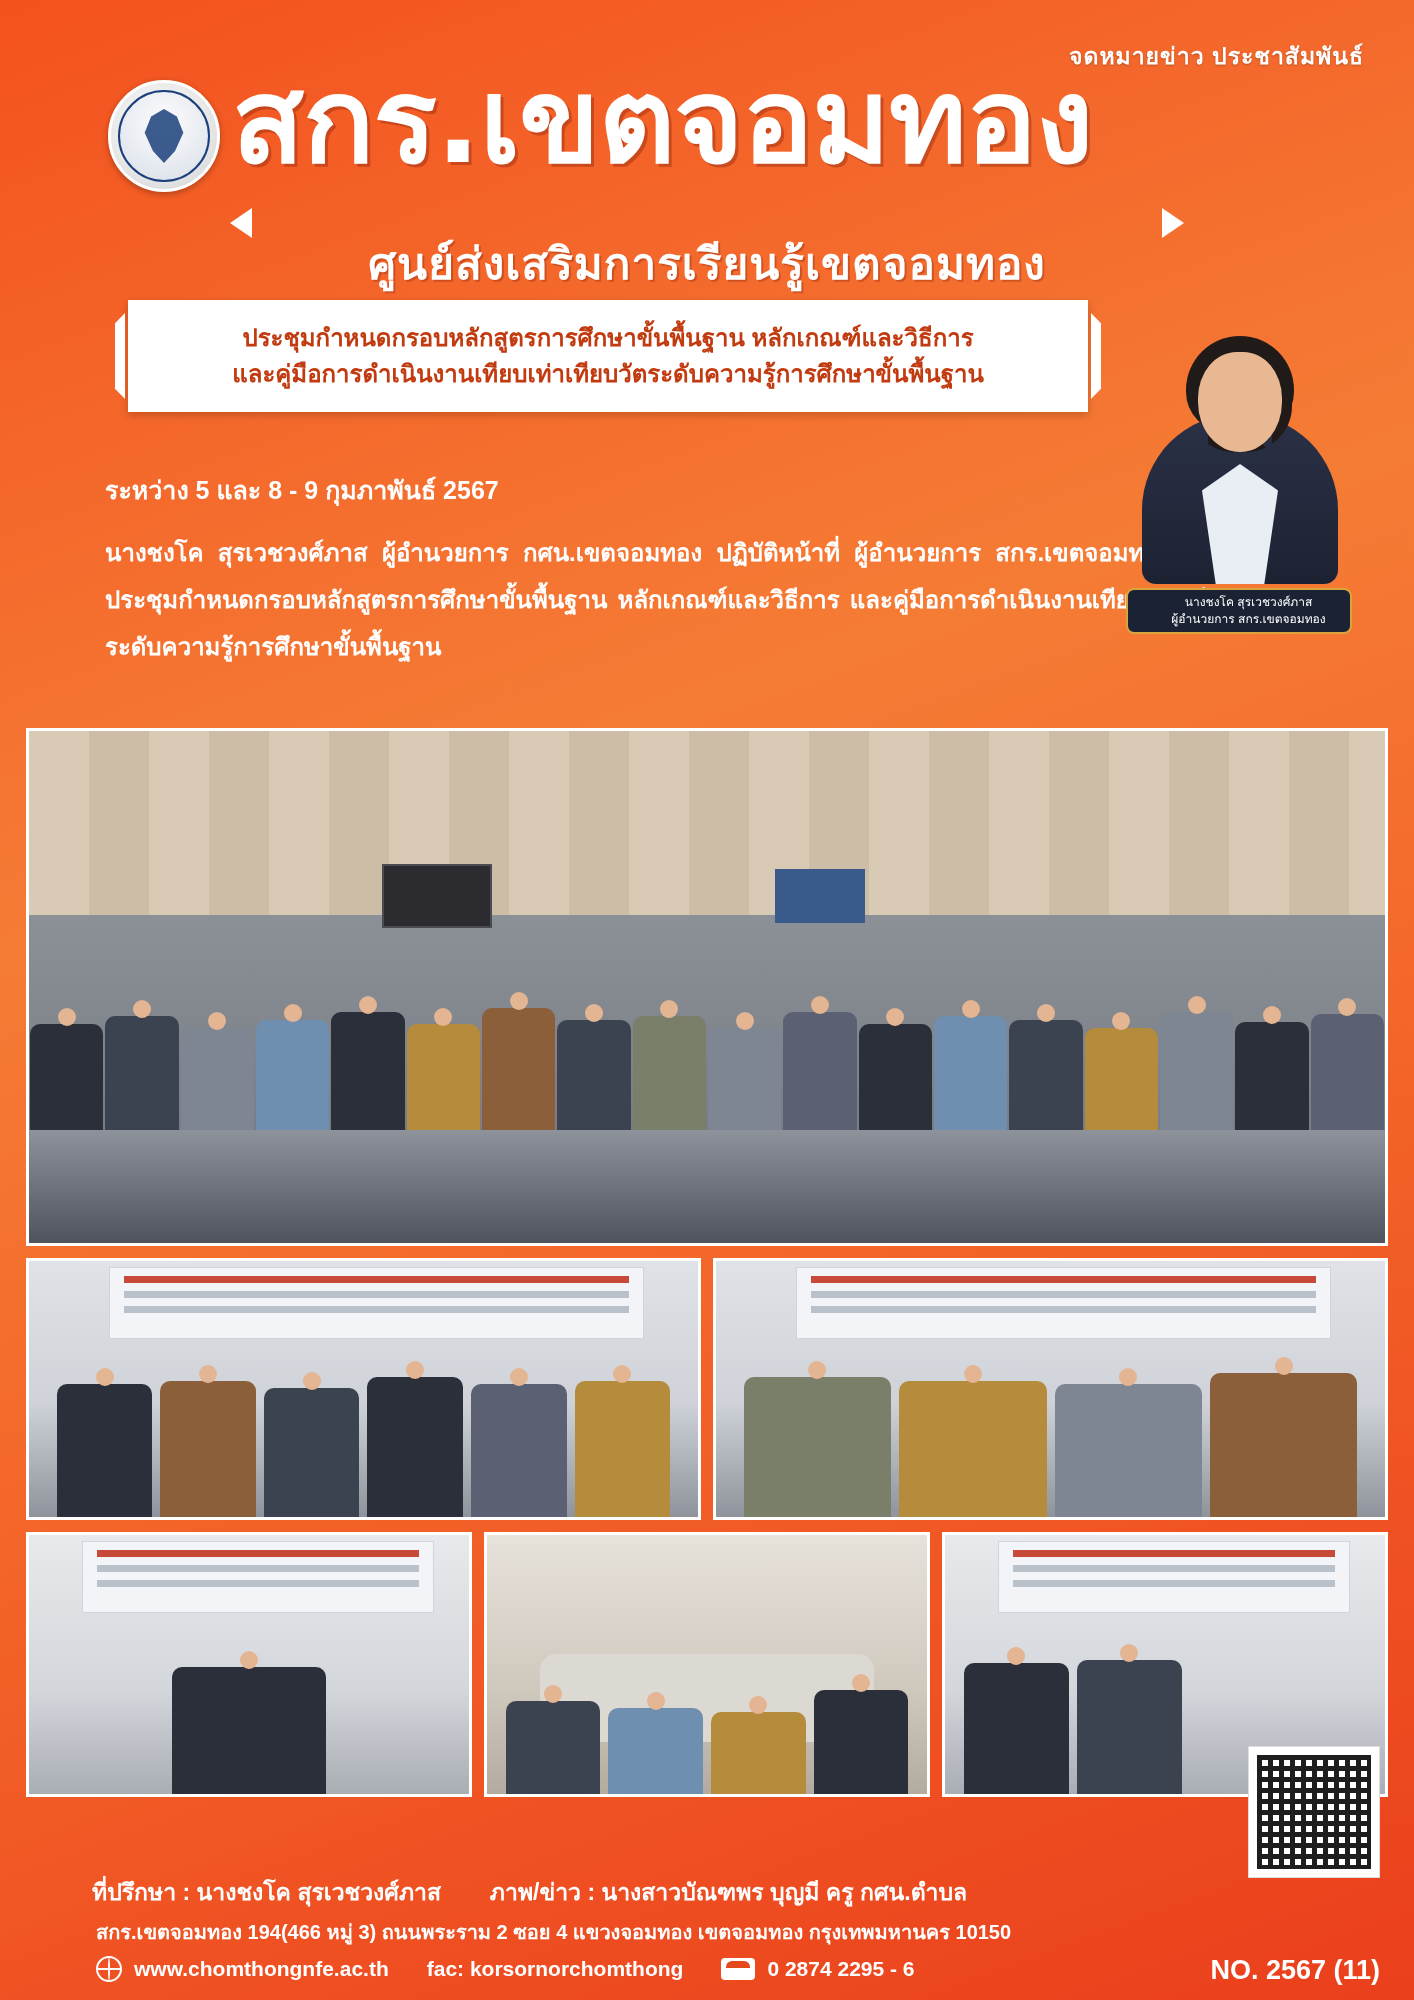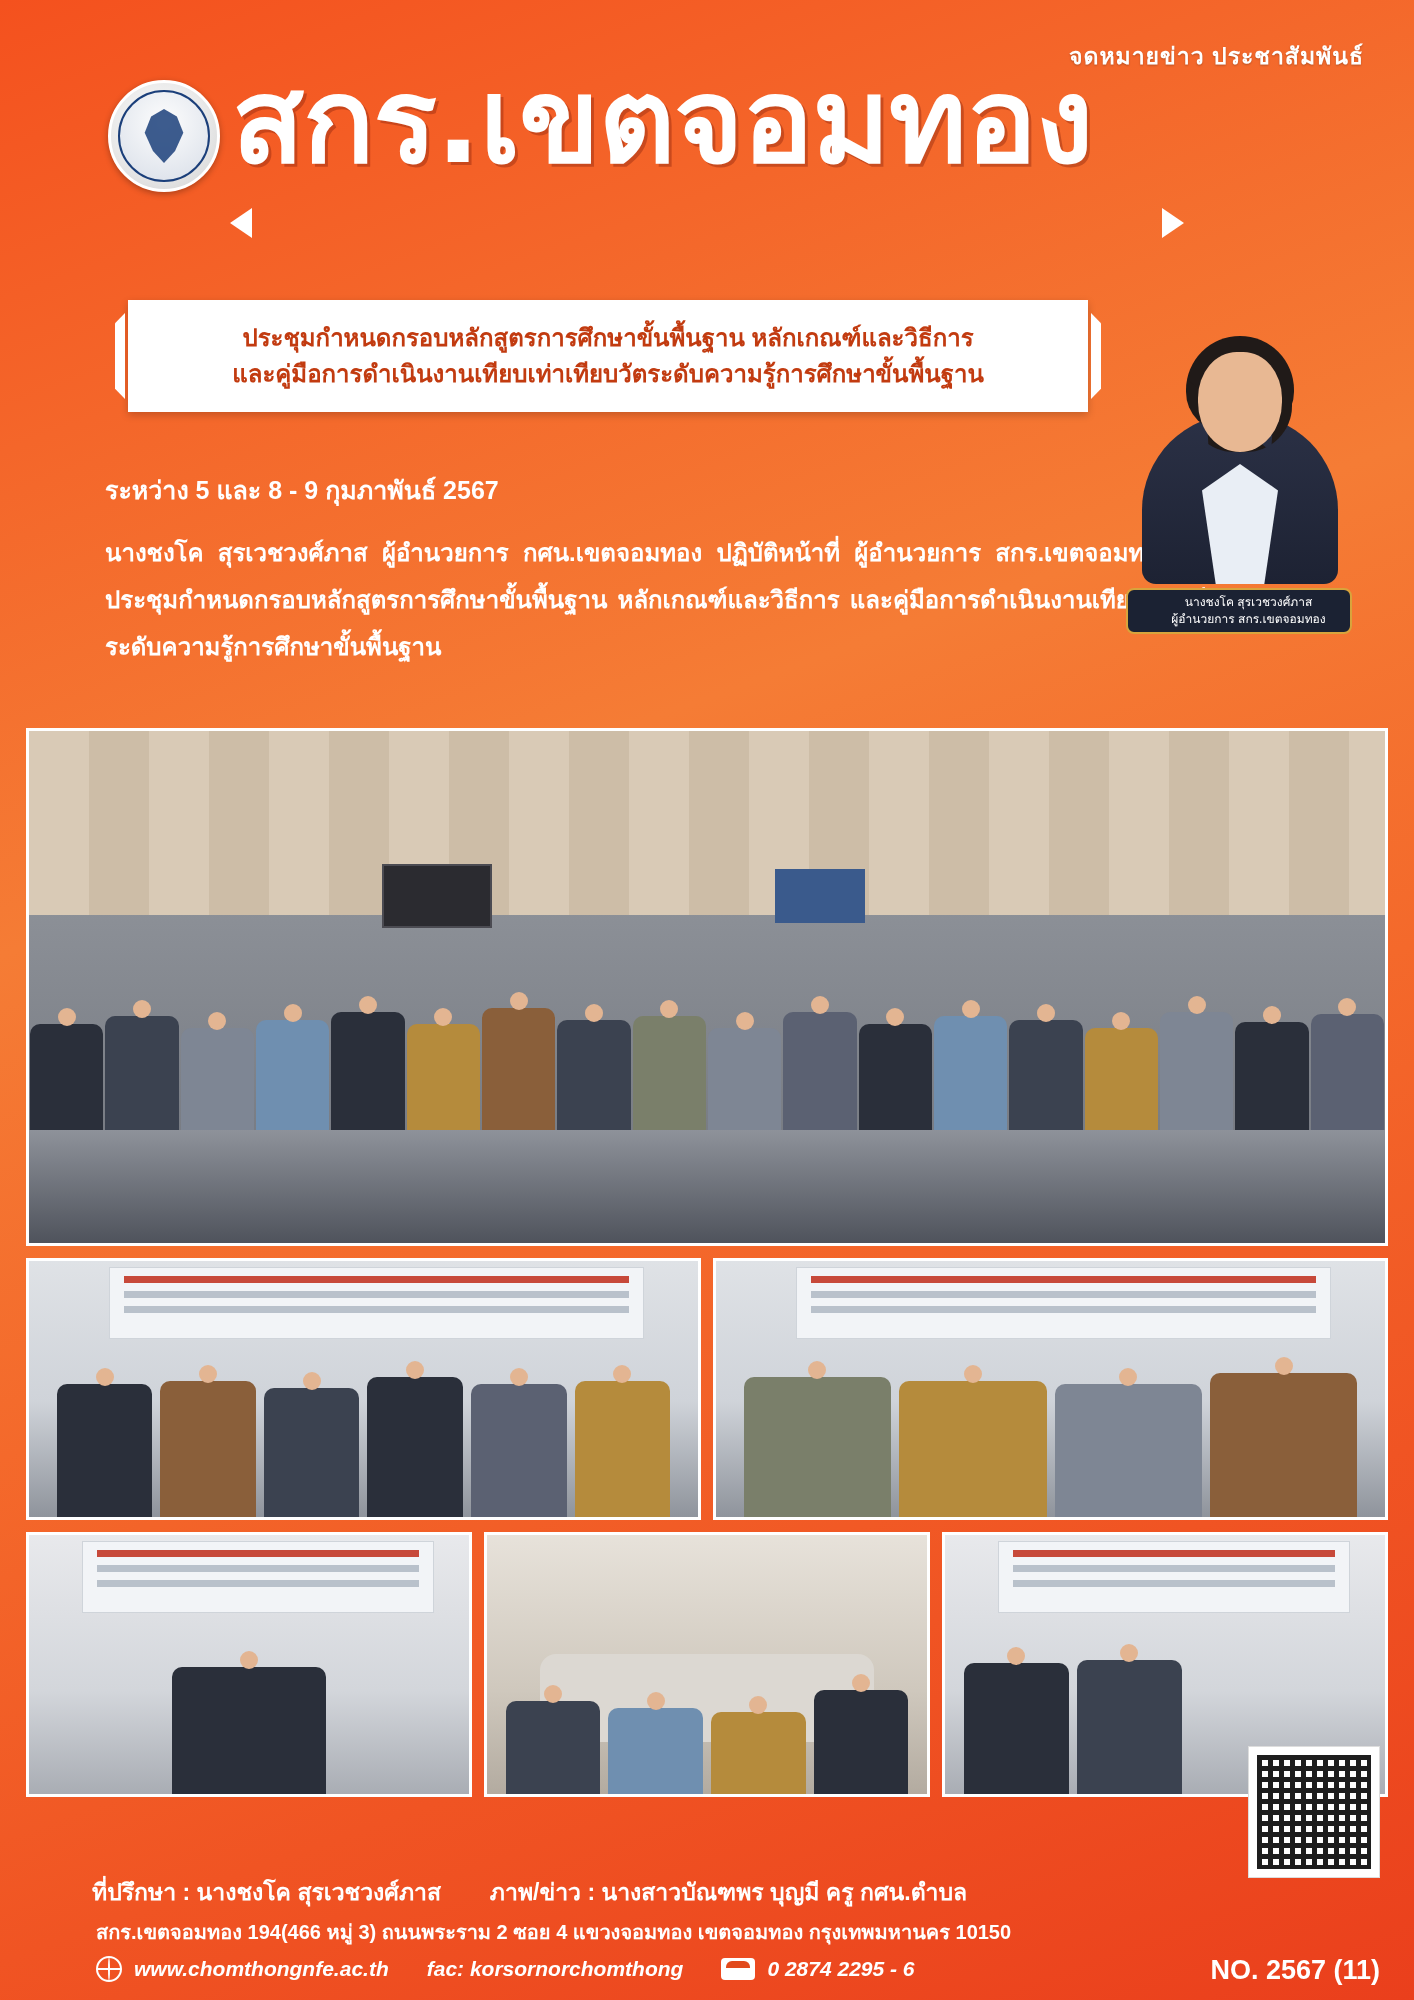--- a/index.html
+++ b/index.html
@@ -257,21 +257,21 @@
     font-size: 23px; font-weight: bold;
   }
   .f-line1 .gap { display: inline-block; width: 36px; }
   .f-line2 {
     position: absolute; top: 48px; left: 96px;
     font-size: 20px; font-weight: bold;
   }
   .f-line3 {
     position: absolute; top: 88px; left: 96px;
     font-size: 21px; font-weight: bold;
-    display: flex; align-items: center; gap: 12px; font-style: italic;
+    display: flex; align-items: center; gap: 12px;
   }
   .globe {
     width: 26px; height: 26px; border-radius: 50%;
     border: 2px solid #ffffff; position: relative; display: inline-block;
   }
   .globe::before { content:""; position:absolute; top: 10px; left: -1px; width: 24px; height: 2px; background:#fff; }
   .globe::after { content:""; position:absolute; top: -1px; left: 10px; width: 2px; height: 24px; background:#fff; border-radius: 50%; box-shadow: none; }
   .phone-icon {
     width: 34px; height: 22px; border-radius: 4px;
     background: #ffffff; position: relative; display: inline-block;
@@ -295,20 +295,21 @@
   <div class="logo">
     <div class="ring">
       <div class="emblem"></div>
     </div>
   </div>
 
   <div class="masthead">สกร.เขตจอมทอง</div>
 
   <div class="arrow-l"></div>
   <div class="arrow-r"></div>
+  <div class="subhead">ศูนย์ส่งเสริมการเรียนรู้เขตจอมทอง</div>
 
   <div class="plaque">
     <div class="l1">ประชุมกำหนดกรอบหลักสูตรการศึกษาขั้นพื้นฐาน หลักเกณฑ์และวิธีการ</div>
     <div class="l2">และคู่มือการดำเนินงานเทียบเท่าเทียบวัตระดับความรู้การศึกษาขั้นพื้นฐาน</div>
   </div>
 
   <div class="date-line">ระหว่าง 5 และ 8 - 9 กุมภาพันธ์ 2567</div>
   <div class="para">นางชงโค สุรเวชวงศ์ภาส ผู้อำนวยการ กศน.เขตจอมทอง ปฏิบัติหน้าที่ ผู้อำนวยการ สกร.เขตจอมทอง เข้าร่วมประชุมกำหนดกรอบหลักสูตรการศึกษาขั้นพื้นฐาน หลักเกณฑ์และวิธีการ และคู่มือการดำเนินงานเทียบเท่าเทียบวัตระดับความรู้การศึกษาขั้นพื้นฐาน</div>
 
   <div class="portrait">

